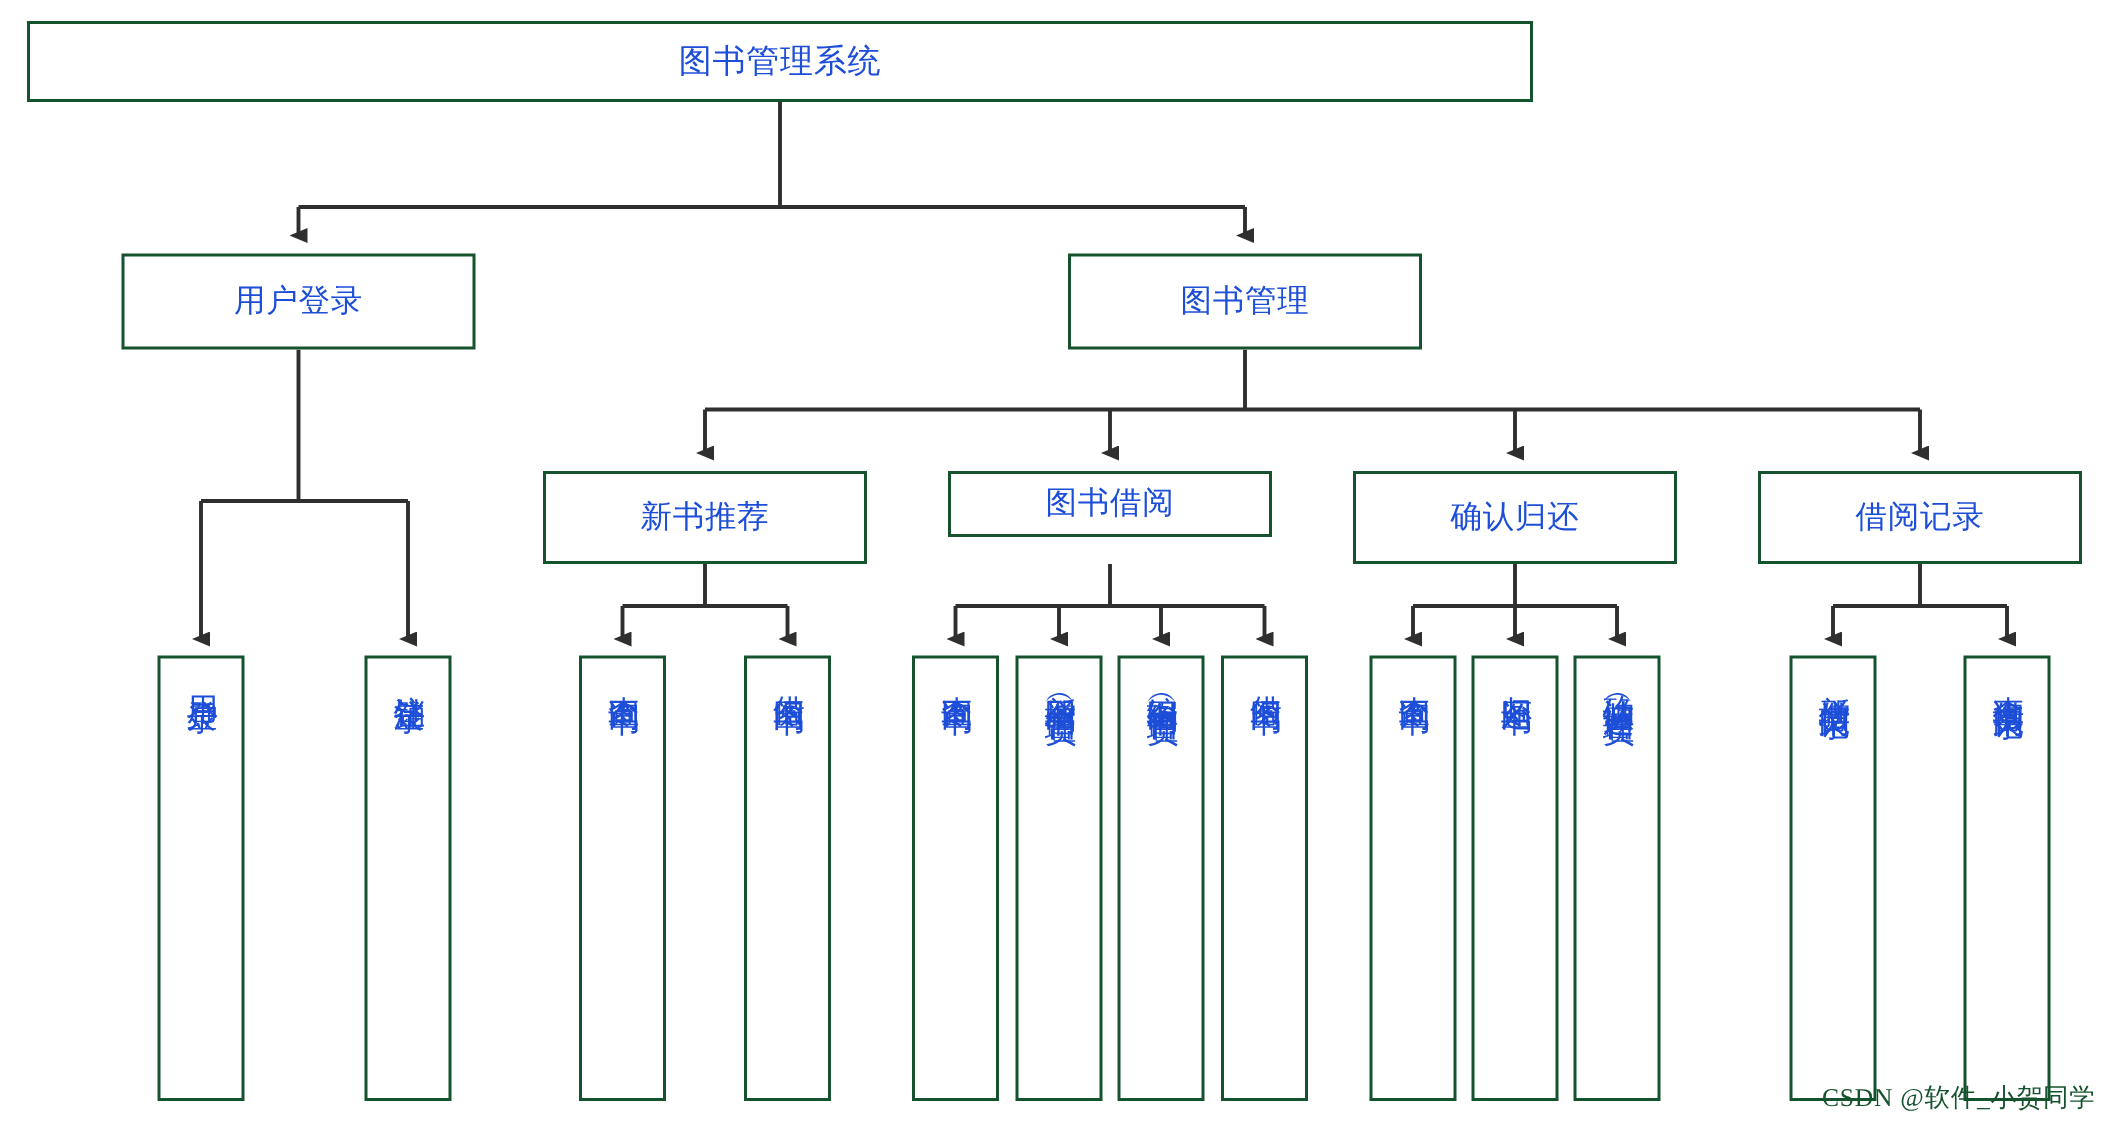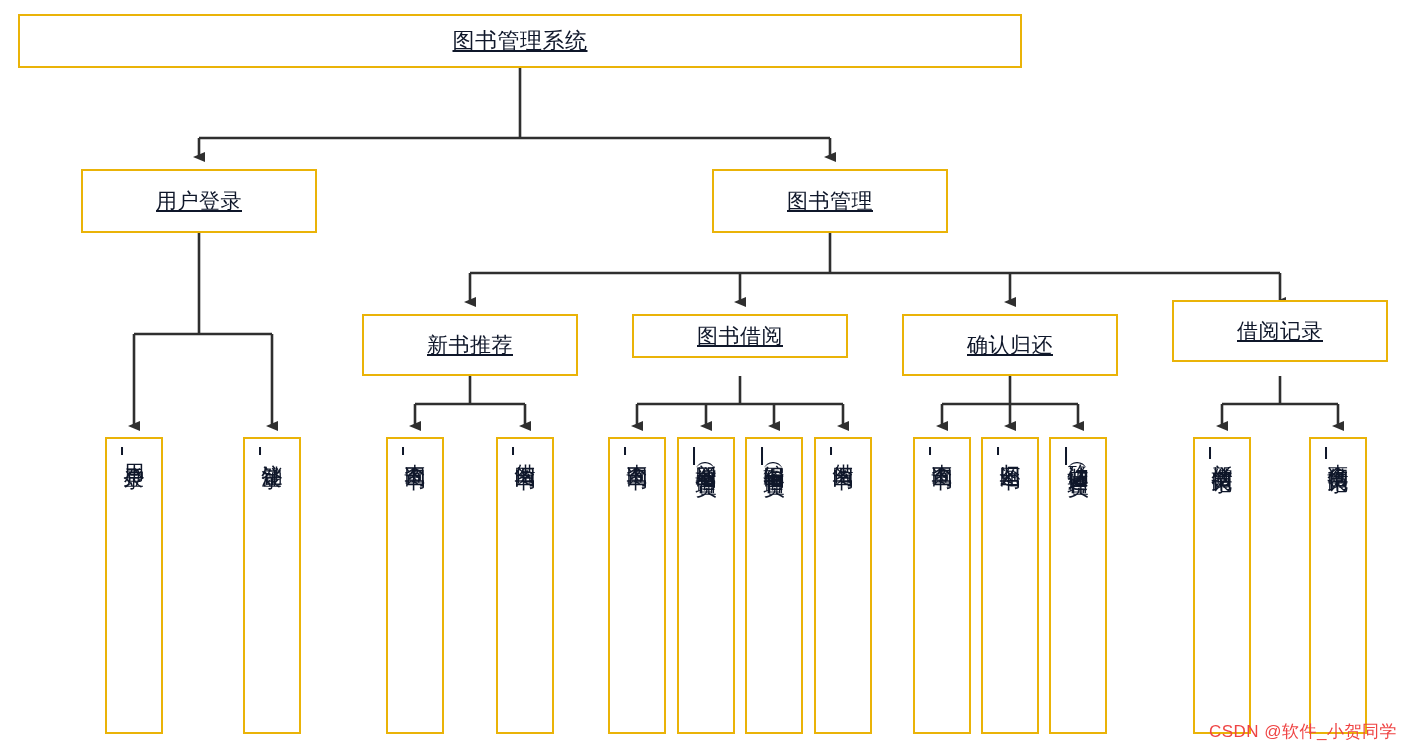--- a/index.html
+++ b/index.html
@@ -21,27 +21,26 @@
     position: absolute;
     left: 0;
     top: 0;
     width: 1405px;
     height: 747px;
     pointer-events: none;
   }
   .node {
     position: absolute;
     box-sizing: border-box;
-    border: 2px solid #eab308;
+    border: 2px solid #14532d;
     background: #ffffff;
     display: flex;
     align-items: center;
     justify-content: center;
-    color: #0f172a;
-    text-decoration: underline;
+    color: #1d4ed8;
   }
   .node .label {
     display: block;
     text-align: center;
     line-height: 1.18;
     letter-spacing: 0.5px;
   }
   
   .node.h .label {
     font-size: 21px;
@@ -61,24 +60,25 @@
     font-size: 21px;
     line-height: 1.05;
     letter-spacing: 2px;
     white-space: nowrap;
   }
   .watermark {
     position: absolute;
     right: 8px;
     bottom: 4px;
     font-size: 17px;
-    color: #ef4444;
+    color: #14532d;
     letter-spacing: 0.5px;
     white-space: nowrap;
     user-select: none;
+    font-family: Liberation Serif, serif;
   }
 </style>
 </head>
 <body>
 
 <div id="canvas">
 
   <svg class="links" viewBox="0 0 1405 747">
     <defs>
       <marker id="arrow" markerWidth="12" markerHeight="12" refX="5" refY="6" orient="auto" markerUnits="userSpaceOnUse">
@@ -143,21 +143,21 @@
 
   <div class="node h" style="left:362px; top:314px; width:216px; height:62px;">
     <span class="label">新书推荐</span>
   </div>
   <div class="node h" style="left:632px; top:314px; width:216px; height:44px;">
     <span class="label">图书借阅</span>
   </div>
   <div class="node h" style="left:902px; top:314px; width:216px; height:62px;">
     <span class="label">确认归还</span>
   </div>
-  <div class="node h" style="left:1172px; top:300px; width:216px; height:62px;">
+  <div class="node h" style="left:1172px; top:314px; width:216px; height:62px;">
     <span class="label">借阅记录</span>
   </div>
 
   <div class="node v" style="left:105px; top:437px; width:58px; height:297px;">
     <span class="label">用户登录</span>
   </div>
   <div class="node v" style="left:243px; top:437px; width:58px; height:297px;">
     <span class="label">注销登录</span>
   </div>
 

